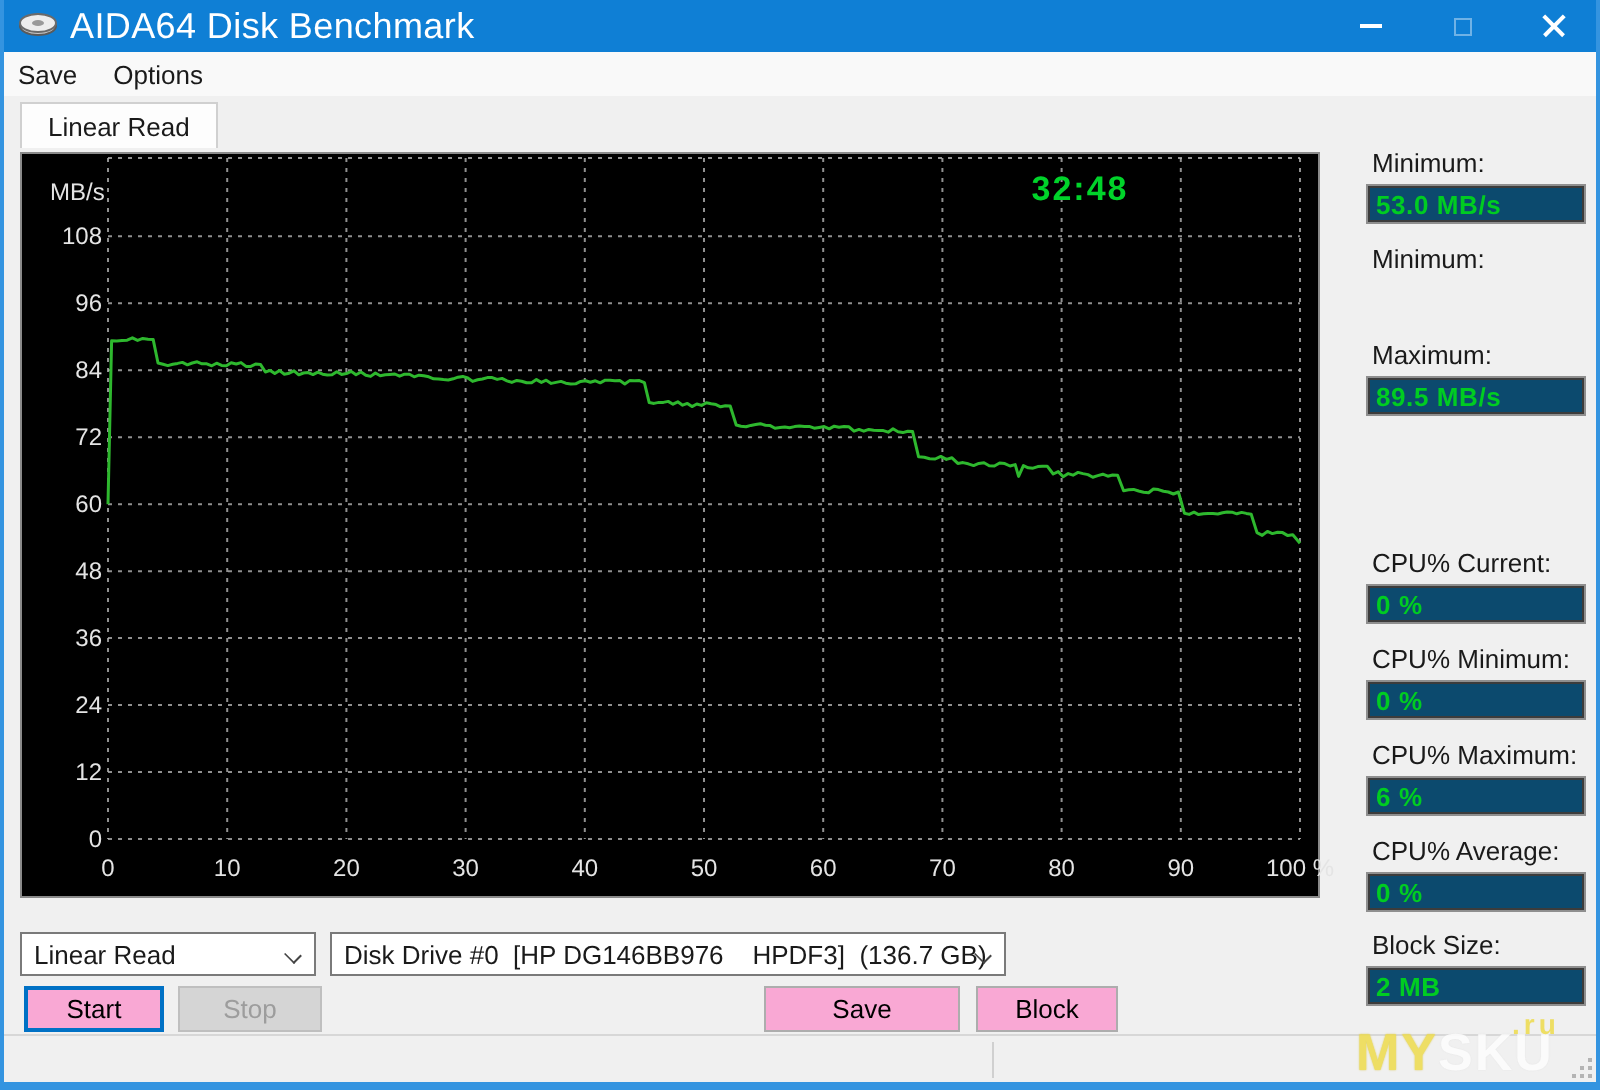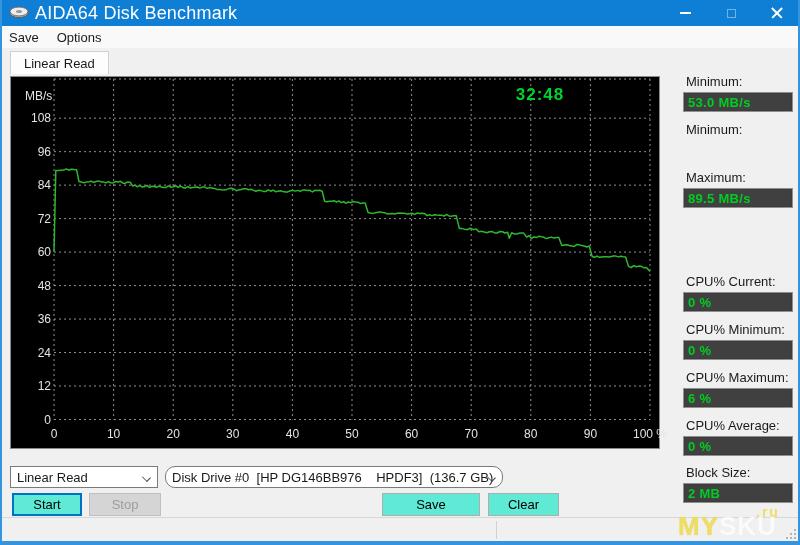--- a/index.html
+++ b/index.html
@@ -40,34 +40,34 @@
     outline:1px solid #8a8a8a; outline-offset:-1px; }
   .chart-panel svg{ position:absolute; left:0; top:0; overflow:visible; }
   .unit-label{ position:absolute; left:15px; top:13px; color:#e4e4e4; font-size:12px; }
   .timer{ position:absolute; left:465px; top:9px; width:130px; text-align:center;
     color:#00d32a; font-size:17px; font-weight:bold; letter-spacing:1px; }
 
   
   .right-panel{ position:absolute; left:681px; top:0; width:112px; height:545px; }
   .stat-group{ position:absolute; left:0; width:112px; }
   .stat-label{ font-size:13px; color:#1a1a1a; margin-left:3px; white-space:nowrap; }
-  .stat-value{ margin-top:3px; width:110px; height:20px; background:#404040;
+  .stat-value{ margin-top:3px; width:110px; height:20px; background:#0c4a6e;
     border:1px solid #8f8f8f; box-shadow:inset 0 0 0 1px #3c3c3c;
     display:flex; align-items:center; }
   .stat-value span{ color:#00cc22; font-weight:bold; font-size:13px; padding-left:4px; letter-spacing:.3px; white-space:nowrap; }
 
   
   .combo{ position:absolute; height:22px; background:#fff; border:1px solid #7a7a7a;
     display:flex; align-items:center; padding:0 22px 0 6px; white-space:pre; overflow:hidden; }
   .combo .chev{ position:absolute; right:7px; top:7px; width:7px; height:7px;
     border-right:1.5px solid #444; border-bottom:1.5px solid #444; transform:rotate(45deg) scale(1,.8); }
   .combo-bench{ left:8px; top:466px; width:148px; }
-  .combo-drive{ left:163px; top:466px; width:338px;border-radius:10px; }
-
-  .btn{ position:absolute; height:23px; background:#5eead4; border:1px solid #adadad;
+  .combo-drive{ left:163px; top:466px; width:338px; }
+
+  .btn{ position:absolute; height:23px; background:#f9a8d4; border:1px solid #adadad;
     display:flex; align-items:center; justify-content:center; font-size:13px; color:#000; }
   .btn-start{ left:10px; top:493px; width:70px; border:2px solid #0071c5; }
   .btn-stop{ left:87px; top:493px; width:72px; background:#d5d5d5; border-color:#bfbfbf; color:#9d9d9d; }
   .btn-save{ left:380px; top:493px; width:98px; }
   .btn-clear{ left:486px; top:493px; width:71px; }
 
   
   .statusbar{ position:absolute; left:0; top:517px; width:796px; height:24px; background:#f0f0f0;
     border-top:1px solid #d7d7d7; }
   .status-sep{ position:absolute; top:3px; width:1px; height:18px; background:#d0d0d0; }
@@ -222,21 +222,21 @@
     <span class="chev"></span>
   </div>
   <div class="combo combo-drive">
     <span>Disk Drive #0  [HP DG146BB976    HPDF3]  (136.7 GB)</span>
     <span class="chev"></span>
   </div>
 
   <div class="btn btn-start">Start</div>
   <div class="btn btn-stop">Stop</div>
   <div class="btn btn-save">Save</div>
-  <div class="btn btn-clear">Clear</div>
+  <div class="btn btn-clear">Block</div>
 
   <div class="statusbar">
     <div class="status-sep" style="left:494px"></div>
     <div class="grip">
       <i style="right:0;bottom:0"></i>
         <i style="right:4px;bottom:0"></i>
         <i style="right:8px;bottom:0"></i>
       <i style="right:0;bottom:4px"></i>
         <i style="right:4px;bottom:4px"></i>
       <i style="right:0;bottom:8px"></i>

